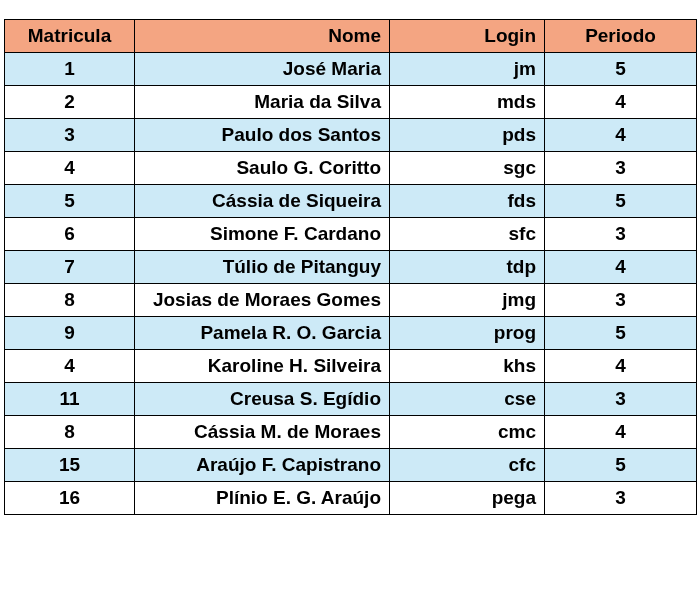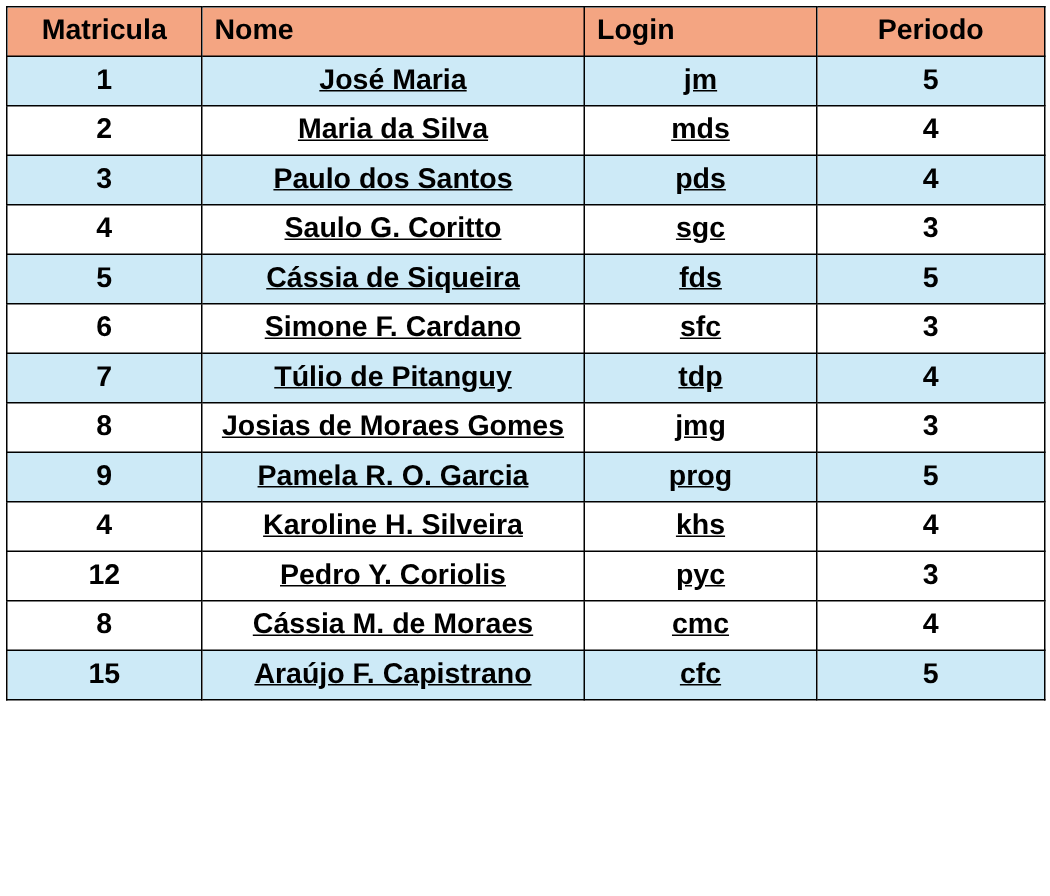--- a/index.html
+++ b/index.html
@@ -10,21 +10,21 @@
   body {
     width: 700px;
     height: 597px;
     font-family: "Liberation Sans", sans-serif;
     overflow: hidden;
   }
   .sheet {
     width: 700px;
     height: 597px;
     box-sizing: border-box;
-    padding: 4px 4px 0 4px;
+    padding: 19px 4px 0 4px;
   }
   table.grid {
     border-collapse: collapse;
     width: 692px;
     table-layout: fixed;
   }
   table.grid col.c0 { width: 130px; }
   table.grid col.c1 { width: 255px; }
   table.grid col.c2 { width: 155px; }
   table.grid col.c3 { width: 152px; }
@@ -36,27 +36,27 @@
     font-weight: bold;
     color: #000000;
     padding: 0 8px;
     overflow: hidden;
     white-space: nowrap;
   }
   thead th {
     background: #f4a582;
   }
   th.head-center { text-align: center; }
-  th.head-left { text-align: left; }
+  th.head-left { text-align: right; }
 
   tbody tr.odd td { background: #cdeaf7; }
   tbody tr.even td { background: #ffffff; }
 
   td.num { text-align: center; }
-  td.txt { text-align: center; text-decoration: underline; }
+  td.txt { text-align: right; }
 </style>
 </head>
 <body>
 
 <div class="sheet">
   <table class="grid">
     <colgroup>
       <col class="c0">
         <col class="c1">
         <col class="c2">
@@ -124,33 +124,39 @@
         <td class="txt">Pamela R. O. Garcia</td>
         <td class="txt">prog</td>
         <td class="num">5</td>
       </tr>
       <tr class="even">
         <td class="num">4</td>
         <td class="txt">Karoline H. Silveira</td>
         <td class="txt">khs</td>
         <td class="num">4</td>
       </tr>
-      <tr class="even">
-        <td class="num">12</td>
-        <td class="txt">Pedro Y. Coriolis</td>
-        <td class="txt">pyc</td>
+      <tr class="odd">
+        <td class="num">11</td>
+        <td class="txt">Creusa S. Egídio</td>
+        <td class="txt">cse</td>
         <td class="num">3</td>
       </tr>
       <tr class="even">
         <td class="num">8</td>
         <td class="txt">Cássia M. de Moraes</td>
         <td class="txt">cmc</td>
         <td class="num">4</td>
       </tr>
       <tr class="odd">
         <td class="num">15</td>
         <td class="txt">Araújo F. Capistrano</td>
         <td class="txt">cfc</td>
         <td class="num">5</td>
       </tr>
+      <tr class="even">
+        <td class="num">16</td>
+        <td class="txt">Plínio E. G. Araújo</td>
+        <td class="txt">pega</td>
+        <td class="num">3</td>
+      </tr>
     </tbody>
   </table>
 </div>
 
 </body></html>

